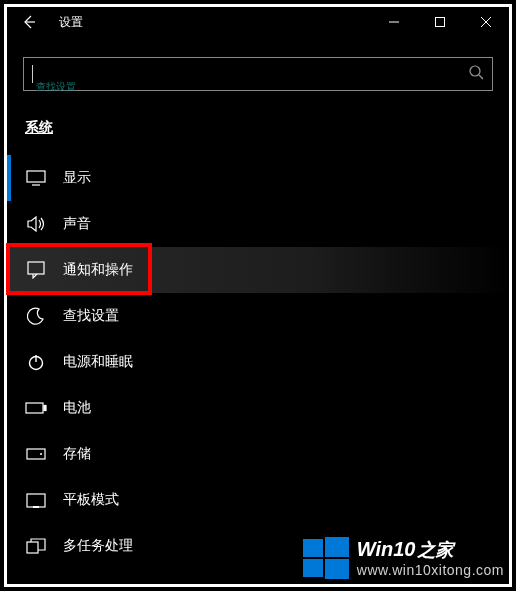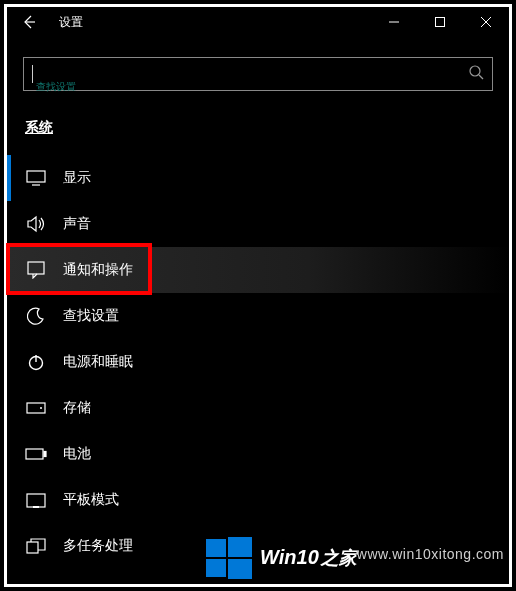--- a/index.html
+++ b/index.html
@@ -110,21 +110,21 @@
     position: absolute;
     right: 12px;
     bottom: 10px;
     display: flex;
     align-items: center;
     gap: 8px;
   }
   .win-logo {
     width: 46px; height: 46px;
   }
-  .wm-text { display: flex; flex-direction: row; align-items: flex-start;}
+  .wm-text { display: flex; flex-direction: column; align-items: flex-start;}
   .wm-main {
     color: #fff;
     font-size: 20px;
     font-weight: bold;
     font-style: italic;
     display: flex;
     align-items: baseline;
   }
   .wm-main .zh { font-size: 18px; margin-left: 2px;}
   .wm-url {
@@ -227,36 +227,36 @@
         <svg width="18" height="18" viewBox="0 0 18 18" fill="none" stroke="#fff" stroke-width="1.4">
           <circle cx="9" cy="10" r="6.5"></circle>
           <path d="M9 2 V9"></path>
         </svg>
       </div>
       <span class="nav-label">电源和睡眠</span>
     </div>
 
     <div class="nav-item">
       <div class="nav-icon">
+        <svg width="22" height="12" viewBox="0 0 22 12" fill="none" stroke="#fff" stroke-width="1.2">
+          <rect x="1" y="1" width="17" height="10"></rect>
+          <rect x="19" y="3.5" width="2" height="5" fill="#fff"></rect>
+        </svg>
+      </div>
+      <span class="nav-label">电池</span>
+    </div>
+
+    <div class="nav-item">
+      <div class="nav-icon">
         <svg width="20" height="12" viewBox="0 0 20 12" fill="none" stroke="#fff" stroke-width="1.2">
           <rect x="1" y="1" width="18" height="10"></rect>
           <circle cx="15" cy="6" r="1" fill="#fff" stroke="none"></circle>
         </svg>
       </div>
       <span class="nav-label">存储</span>
-    </div>
-
-    <div class="nav-item">
-      <div class="nav-icon">
-        <svg width="22" height="12" viewBox="0 0 22 12" fill="none" stroke="#fff" stroke-width="1.2">
-          <rect x="1" y="1" width="17" height="10"></rect>
-          <rect x="19" y="3.5" width="2" height="5" fill="#fff"></rect>
-        </svg>
-      </div>
-      <span class="nav-label">电池</span>
     </div>
 
     <div class="nav-item">
       <div class="nav-icon">
         <svg width="20" height="15" viewBox="0 0 20 15" fill="none" stroke="#fff" stroke-width="1.2">
           <rect x="1" y="1" width="18" height="13"></rect>
           <path d="M7 14 H13" stroke-width="2"></path>
         </svg>
       </div>
       <span class="nav-label">平板模式</span>

